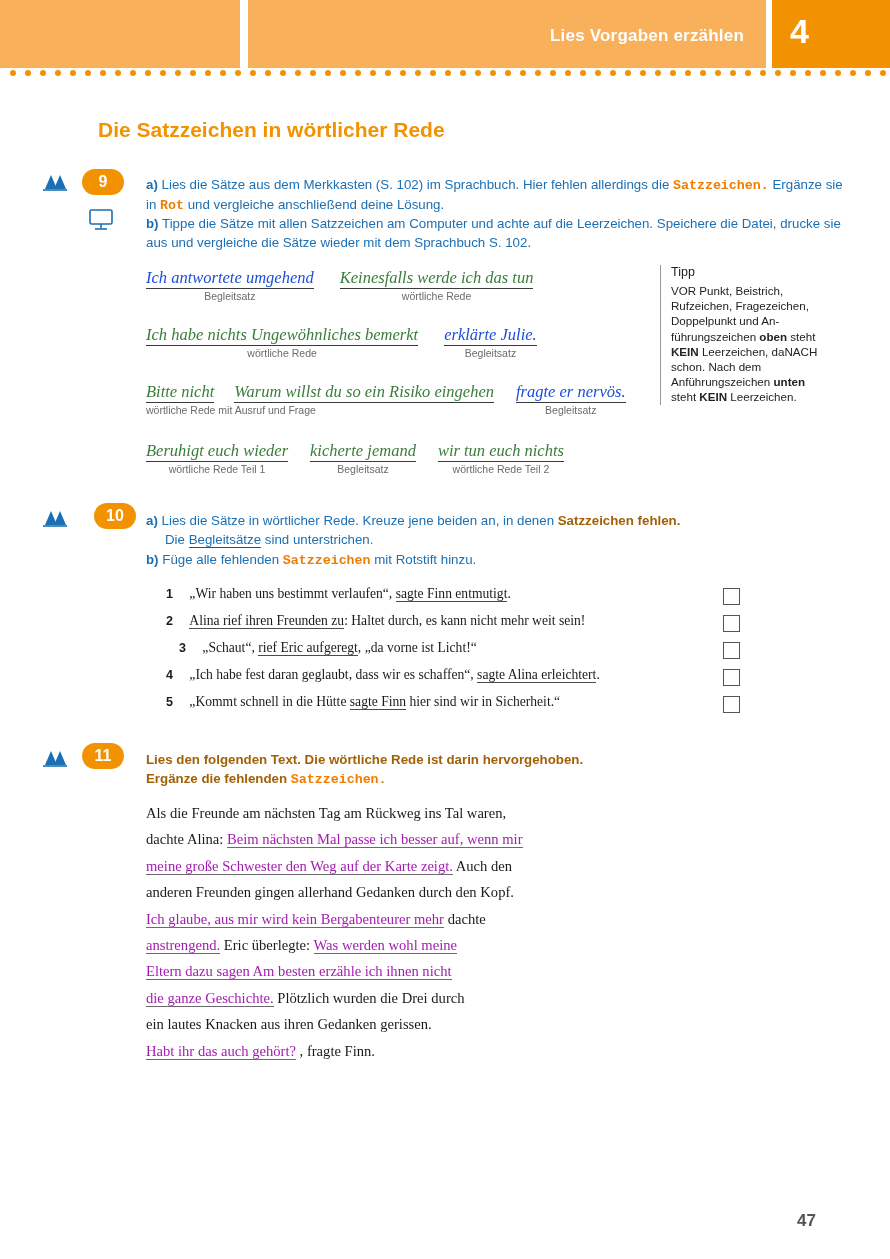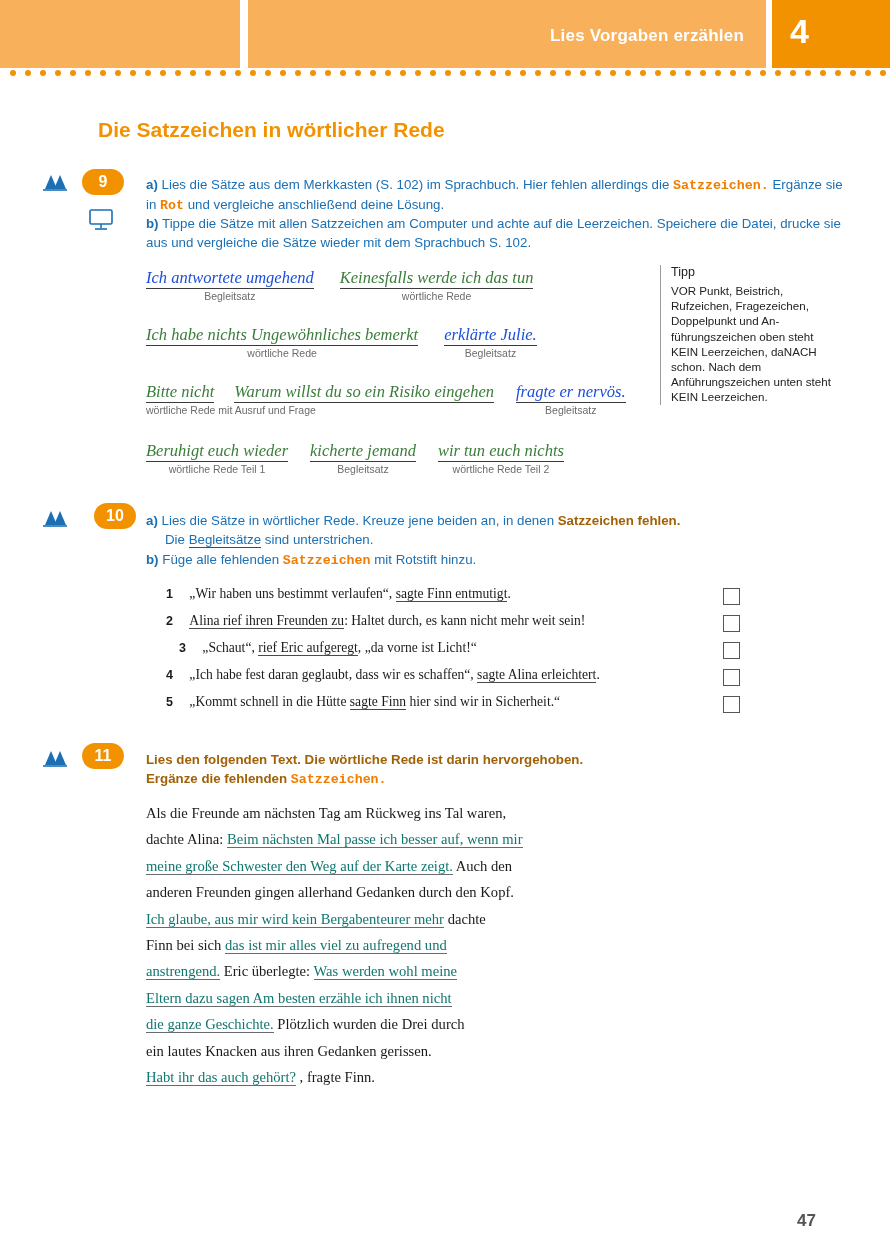--- a/index.html
+++ b/index.html
@@ -61,35 +61,35 @@
   }
   .green{color:#3a7d3a;}
   .dark{color:#1d4ed8;}
   
   .tipp{
     position:absolute;left:660px;top:265px;width:162px;
     border-left:1.6px solid #9a9a9a;padding-left:10px;
   }
   .tipp h4{margin:0 0 4px 0;font-size:12.5px;font-weight:normal;color:#222;}
   .tipp p{margin:0;font-size:11.6px;line-height:15.2px;color:#222;}
-  .tipp b{font-weight:normal;margin-top:36px;}
+  .tipp b{font-weight:bold;margin-top:36px;}
   
   .item{position:absolute;font-size:13.6px;font-family:"Liberation Serif", serif;color:#1a1a1a;}
   .item .no{font-weight:bold;font-family:"Liberation Sans", sans-serif;font-size:12.5px;}
   .u{border-bottom:1px solid #4a4a4a;}
   .box{
     position:absolute;width:15px;height:15px;border:1px solid #555;background:#fff;
   }
   
   .story{
     position:absolute;left:146px;top:800px;width:560px;
     font-family:"Liberation Serif", serif;font-size:14.6px;line-height:26.4px;
     color:#1a1a1a;
   }
-  .story .gl{color:#0f766e;border-bottom:1px solid #6a6a6a;}
+  .story .gl{color:#a21caf;border-bottom:1px solid #6a6a6a;}
   .pagenum{
     position:absolute;right:74px;bottom:28px;font-size:17px;font-weight:bold;color:#555;
   }
 </style>
 </head>
 <body>
 
 <div class="header">
   <div class="hdr-block hdr-b1"></div>
   <div class="hdr-block hdr-b2">
@@ -307,21 +307,20 @@
   <span class="bluebold">Lies den folgenden Text. Die wörtliche Rede ist darin hervorgehoben.</span><br>
   <span class="bluebold">Ergänze die fehlenden </span><span class="orangebold">Satzzeichen.</span>
 </div>
 
 <div class="story">
   <div><span>Als die Freunde am nächsten Tag am Rückweg ins Tal waren,</span></div>
   <div><span>dachte Alina:  </span><span class="gl">Beim  nächsten  Mal  passe  ich  besser  auf,  wenn  mir</span></div>
   <div><span class="gl">meine  große  Schwester  den  Weg  auf  der  Karte  zeigt.</span><span>  Auch  den</span></div>
   <div><span>anderen  Freunden  gingen  allerhand  Gedanken  durch  den  Kopf.</span></div>
   <div><span class="gl">Ich  glaube,  aus  mir  wird  kein  Bergabenteurer  mehr</span><span>  dachte</span></div>
-  <div><span>Finn  bei  sich  </span><span class="gl">das  ist  mir  alles  viel  zu  aufregend  und</span></div>
   <div><span class="gl">anstrengend.</span><span>  Eric  überlegte:  </span><span class="gl">Was  werden  wohl  meine</span></div>
   <div><span class="gl">Eltern  dazu  sagen   Am  besten  erzähle  ich  ihnen  nicht</span></div>
   <div><span class="gl">die  ganze  Geschichte.</span><span>  Plötzlich  wurden  die  Drei  durch</span></div>
   <div><span>ein  lautes  Knacken  aus  ihren  Gedanken  gerissen.</span></div>
   <div><span class="gl">Habt  ihr  das  auch  gehört?</span><span> ,  fragte  Finn.</span></div>
 </div>
 
 <div class="pagenum">47</div>
 
 </body></html>

